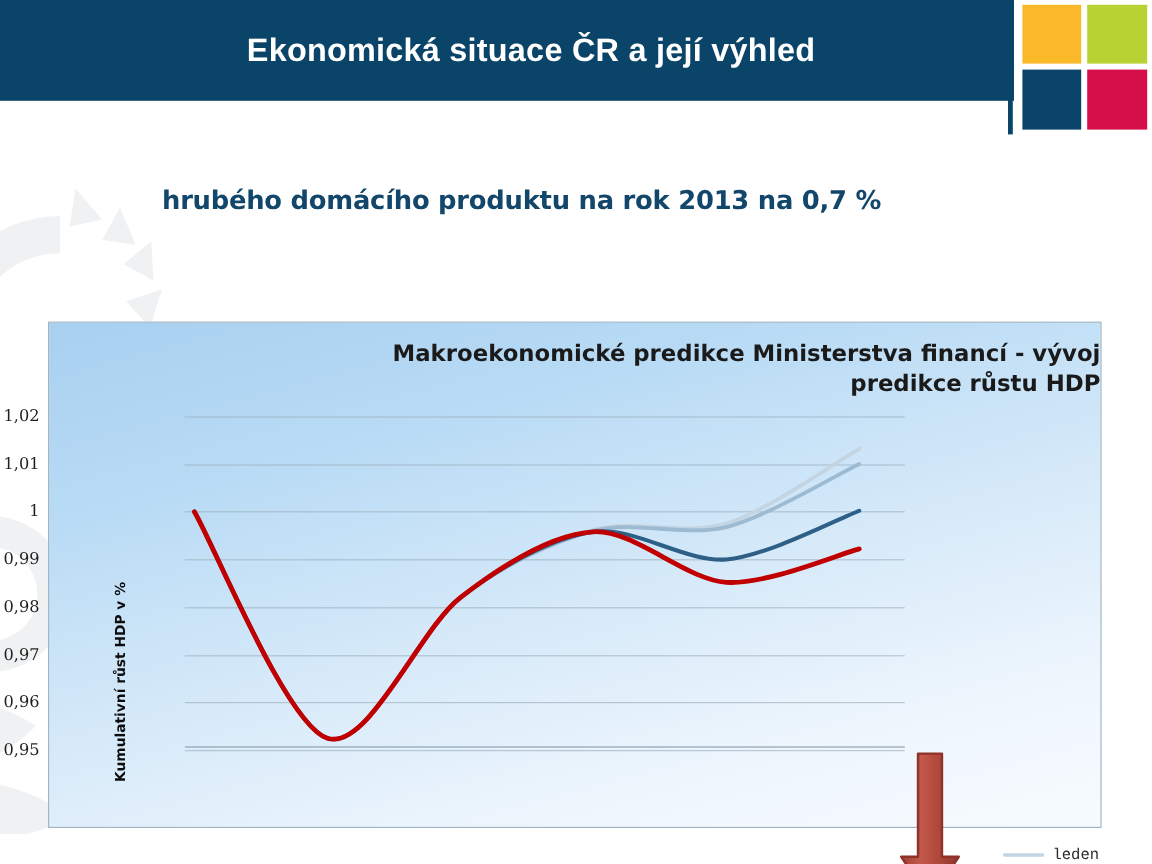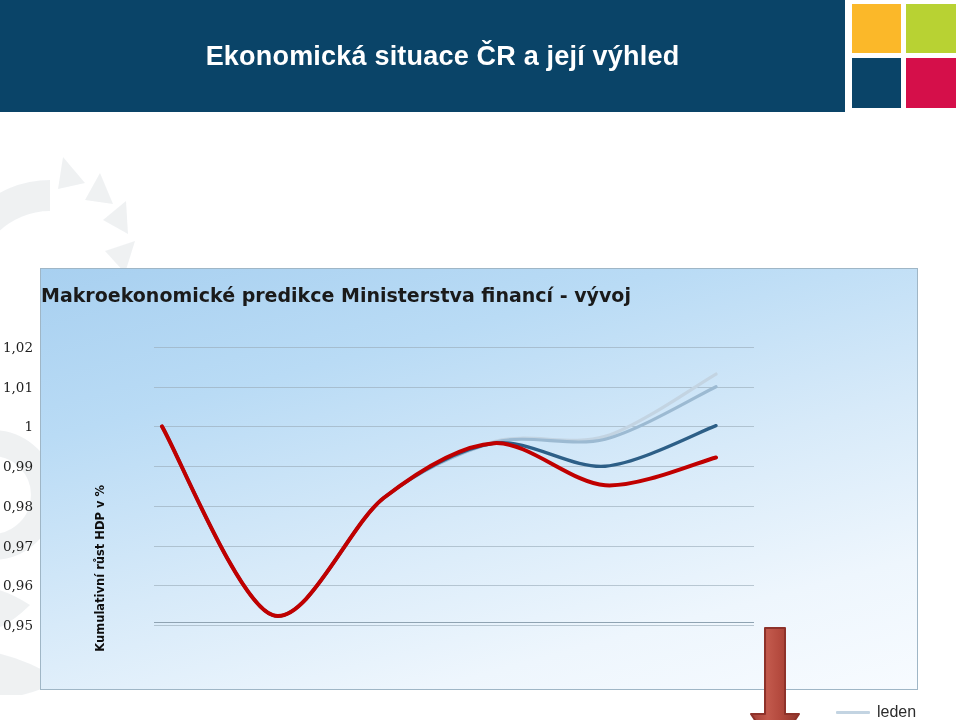--- a/index.html
+++ b/index.html
@@ -11,21 +11,21 @@
   }
 
   
   .watermark{
     position:absolute;left:-70px;top:135px;width:260px;height:560px;
     opacity:.55;pointer-events:none;
   }
 
   
   .header-bar{
-    position:absolute;left:0;top:0;width:845px;height:112px;
+    position:absolute;left:0;top:0;width:845px;height:84px;
     background:#0a4468;
     display:flex;align-items:center;justify-content:center;
   }
   .header-title{
     color:#ffffff;font-size:27px;font-weight:bold;letter-spacing:.2px;
     text-align:center;
     margin-left:40px;
   }
   .swatches{position:absolute;top:0;left:848px;width:112px;height:112px;}
   .swatch{position:absolute;}
@@ -45,21 +45,21 @@
 
   
   .chart-panel{
     position:absolute;left:40px;top:268px;width:878px;height:422px;
     background:linear-gradient(165deg,#a8d0f0 0%,#b9dbf5 26%,#d7eaf9 55%,#eef6fd 80%,#f7fbff 100%);
     border:1px solid #9fb6c6;
     box-sizing:border-box;
   }
   .chart-title{
     position:absolute;left:0;top:14px;width:100%;
-    text-align:left;color:#1a1a1a;font-size:19px;font-weight:bold;
+    text-align:right;color:#1a1a1a;font-size:19px;font-weight:bold;
     line-height:1.3;
     font-family:"DejaVu Sans", sans-serif;
   }
 
   
   .plot{position:absolute;left:113px;top:78px;width:600px;height:276px;}
   .grid-line{position:absolute;left:0;width:100%;height:1px;background:#9aabb8;opacity:.62;}
   .axis-base{position:absolute;left:0;bottom:0;width:100%;height:1px;background:#8fa3b2;}
 
   .ytick{
@@ -77,22 +77,22 @@
     white-space:nowrap;
   }
 
   .series-svg{position:absolute;left:0;top:0;width:600px;height:298px;overflow:visible;}
 
   
   .legend{position:absolute;left:795px;top:432px;}
   .legend-row{display:flex;align-items:center;height:22px;}
   .legend-swatch{width:34px;height:3px;margin-right:7px;flex:none;border-radius:1px;}
   .legend-label{
-    color:#2b2b2b;font-size:16px;
-    font-family:Liberation Sans, sans-serif;white-space:nowrap;
+    color:#2b2b2b;font-size:13px;
+    font-family:Liberation Mono, monospace;white-space:nowrap;
   }
 
   .arrow-wrap{position:absolute;left:706px;top:357px;}
 </style>
 </head>
 <body>
 
 <div class="watermark">
   <svg width="260" height="560" viewBox="0 0 260 560" xmlns="http://www.w3.org/2000/svg">
     <g fill="#e2e6e9">
@@ -115,26 +115,28 @@
 </div>
 <div class="sw-rail"></div>
 <div class="swatches">
   <div class="swatch sw-a"></div>
   <div class="swatch sw-b"></div>
   <div class="swatch sw-c"></div>
   <div class="swatch sw-d"></div>
 </div>
 
 <div class="subtitle">
+  <div>hrubého domácího produktu na rok 2013 na 0,7  %</div>
 </div>
 
 <div class="chart-panel">
 
   <div class="chart-title">
     <div>Makroekonomické predikce Ministerstva financí - vývoj</div>
+    <div>predikce růstu HDP</div>
   </div>
 
   <div class="yaxis-title">Kumulativní růst HDP v %</div>
 
   <div class="plot">
     <div id="gridlines">
         <div class="grid-line" style="top: 0px;"></div>
         <div class="grid-line" style="top: 39.7333px;"></div>
         <div class="grid-line" style="top: 79.4667px;"></div>
         <div class="grid-line" style="top: 119.2px;"></div>

